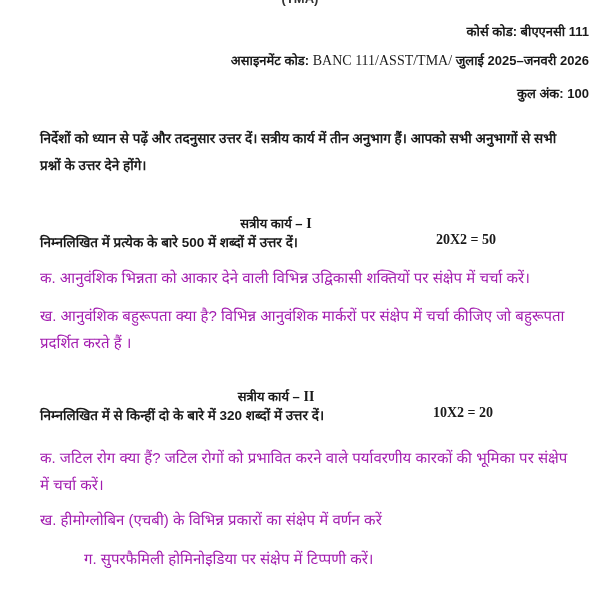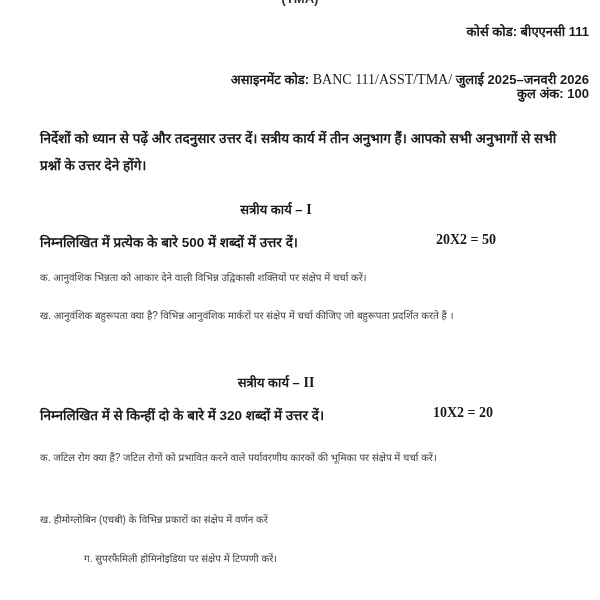--- a/index.html
+++ b/index.html
@@ -45,57 +45,58 @@
       white-space: normal;
       font-weight: bold;
       font-size: 13.5px;
       line-height: 27px;
     }
     .section-head {
       left: 0; width: 552px;
       text-align: center;
       font-weight: bold;
       font-size: 13px;
+      margin-top: 14px;
     }
     .section-head .roman {
       font-family: "Liberation Serif", "DejaVu Serif", serif;
       font-weight: bold;
       font-size: 14px;
     }
     .instr {
       left: 40px;
       font-weight: bold;
       font-size: 13.5px;
     }
     .marks {
       font-family: "Liberation Serif", "DejaVu Serif", serif;
       font-weight: bold;
       font-size: 14px;
     }
     .q {
       left: 40px;
       width: 540px;
       white-space: normal;
-      font-size: 10px;
+      font-size: 15px;
       line-height: 27px;
-      color: #404040;
+      color: #a21caf;
     }
   </style>
 </head>
 <body>
 
 <div class="page">
 
   <div class="abs top-cut">(TMA)</div>
 
   <div class="abs right" style="top:22px;">
     <span>कोर्स कोड: </span><span>बीएएनसी 111</span>
   </div>
 
-  <div class="abs right" style="top:70px;text-align:center;">
+  <div class="abs right" style="top:51px;text-align:center;">
     <span>असाइनमेंट कोड: </span><span class="serif">BANC 111/ASST/TMA/</span><span> जुलाई 2025–जनवरी 2026</span>
   </div>
 
   <div class="abs right" style="top:84px;">
     <span>कुल अंक: </span><span>100</span>
   </div>
 
   <div class="abs para" style="top:125px;">निर्देशों को ध्यान से पढ़ें और तदनुसार उत्तर दें। सत्रीय कार्य में तीन अनुभाग हैं। आपको सभी अनुभागों से सभी प्रश्नों के उत्तर देने होंगे।</div>
 
   <div class="abs section-head" style="top:200px;">

